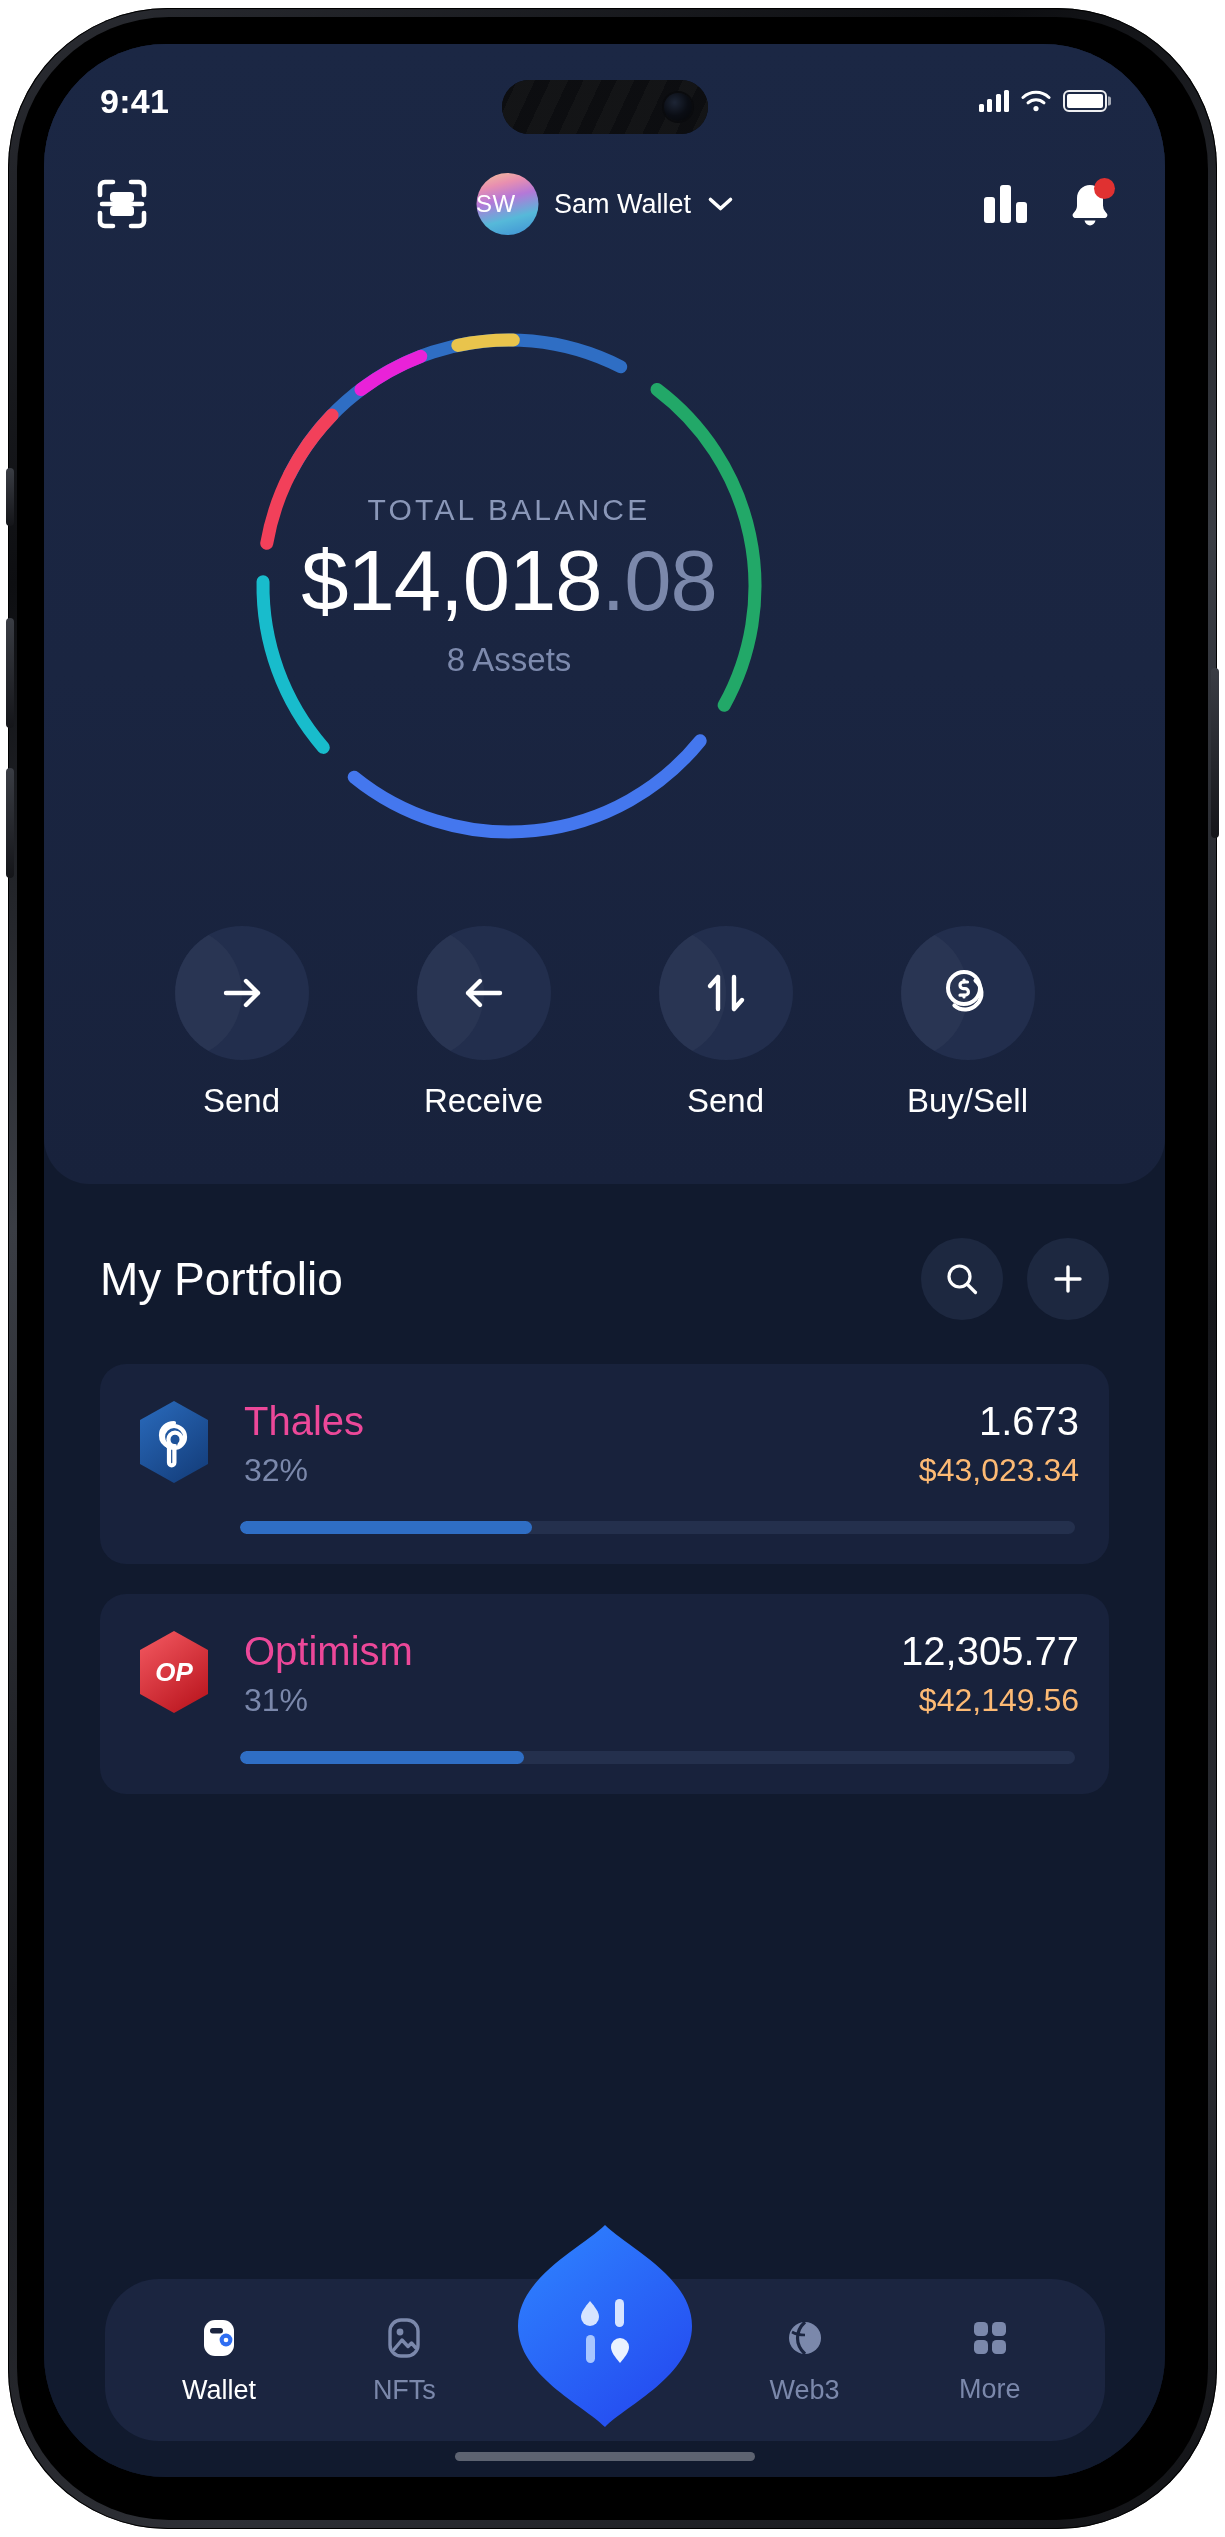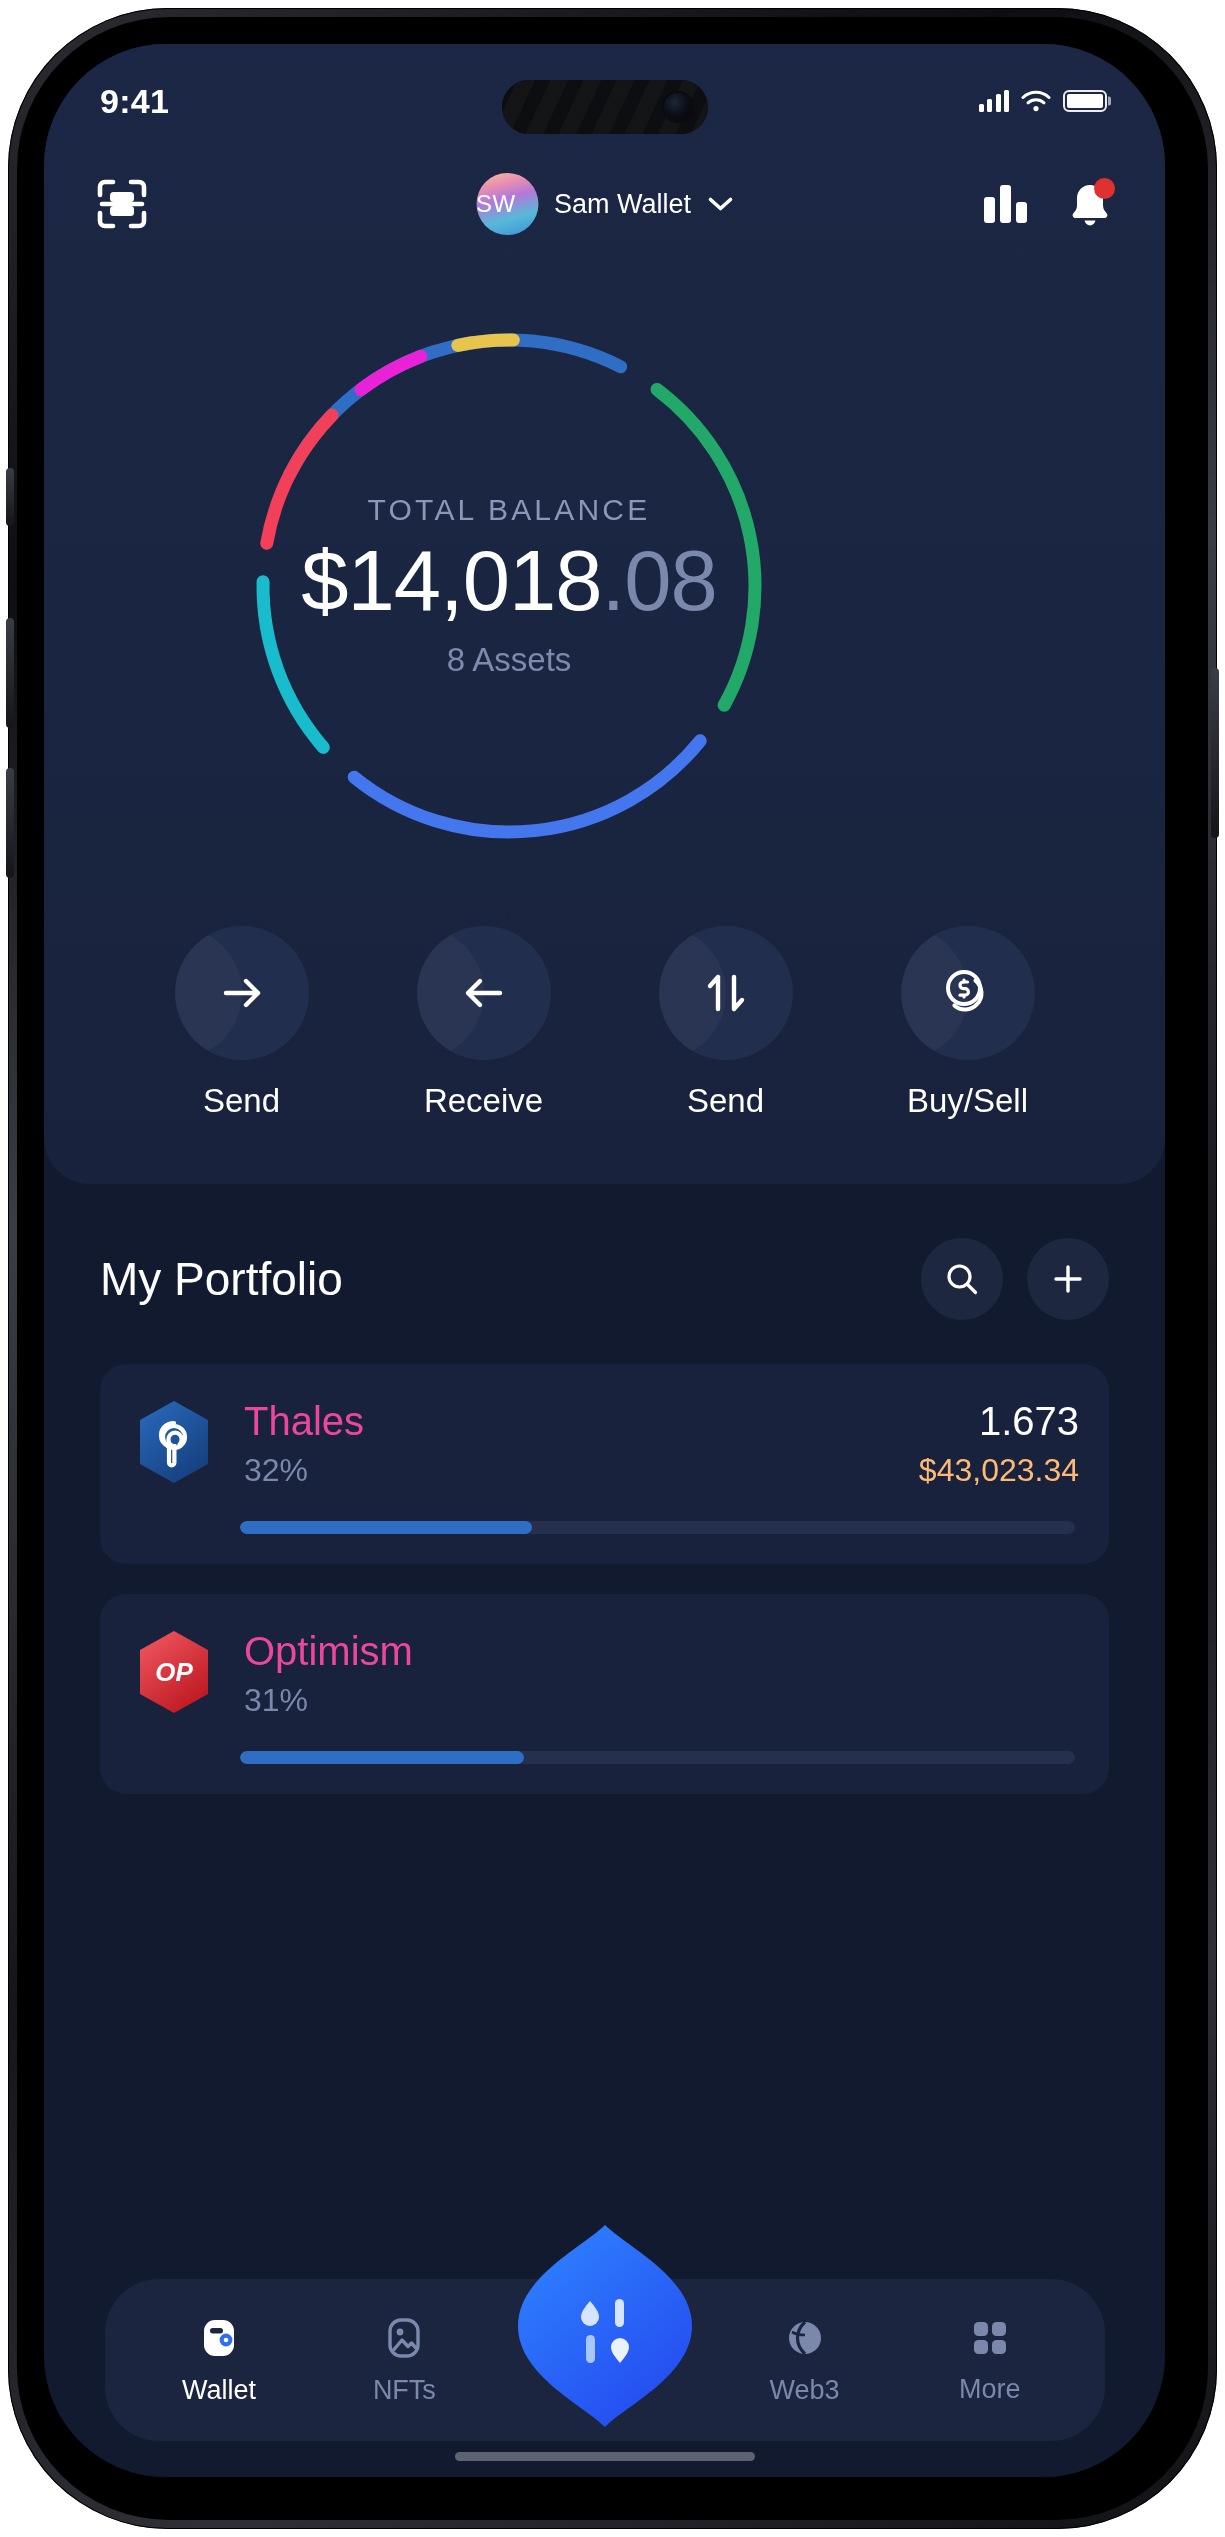--- a/index.html
+++ b/index.html
@@ -445,20 +445,24 @@
                   <stop stop-color="#f2575f"></stop>
                     <stop offset="1" stop-color="#b8131c"></stop>
                 </linearGradient>
               </defs>
               <text x="44" y="53" text-anchor="middle" font-family="Liberation Sans, sans-serif" font-size="26" font-weight="700" font-style="italic" fill="#fff">OP</text>
             </svg>
             <div class="asset-mid">
               <div class="asset-name">Optimism</div>
               <div class="asset-pct">31%</div>
             </div>
+            <div class="asset-right">
+              <div class="asset-qty">12,305.77</div>
+              <div class="asset-usd">$42,149.56</div>
+            </div>
           </div>
           <div class="track">
             <i style="width: 34%;"></i>
           </div>
         </div>
 
       </div>
     </div>
 
     <div class="tabbar-wrap">

